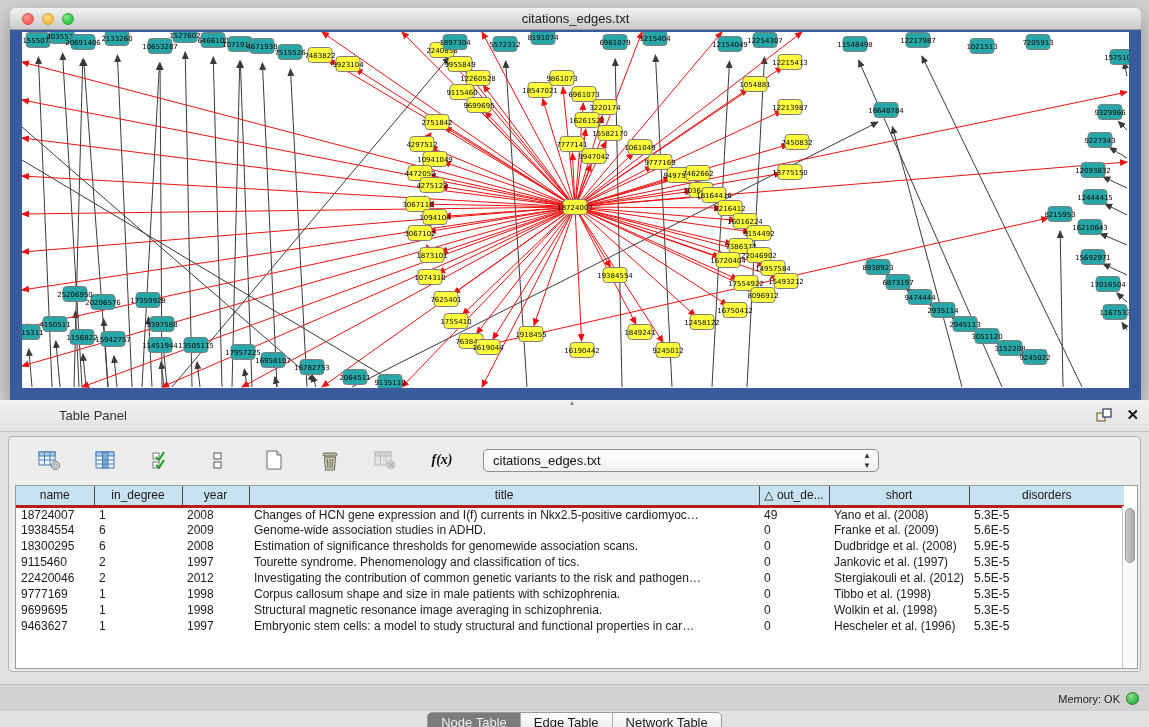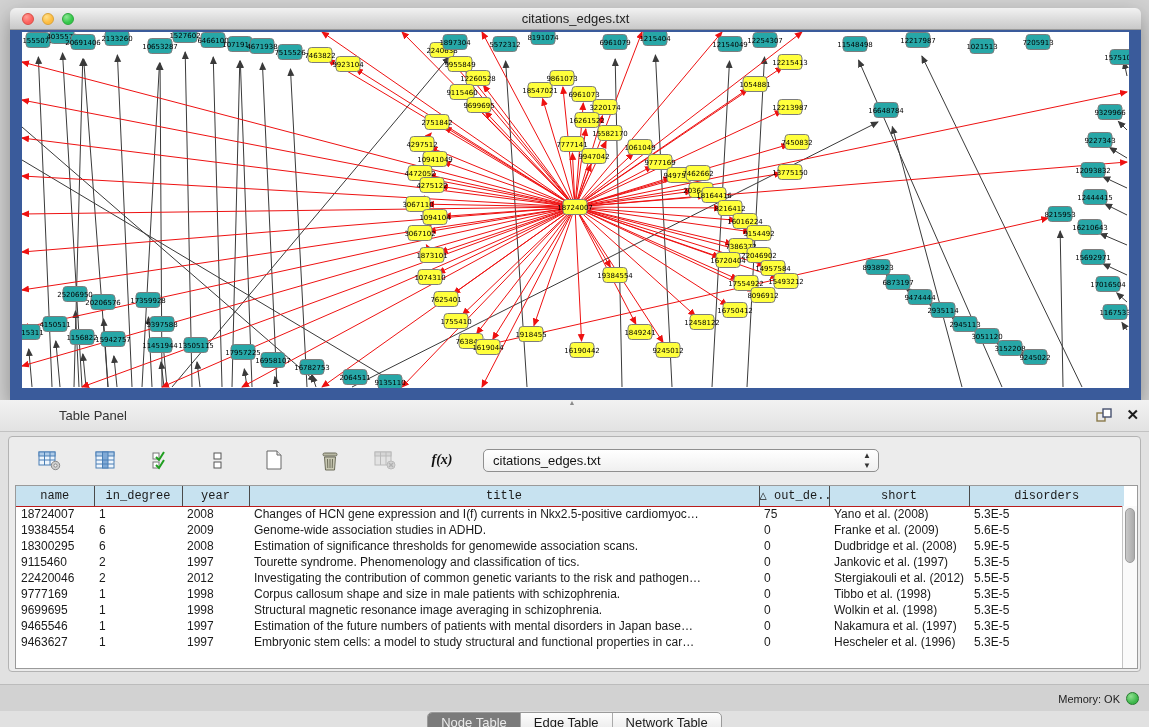--- a/index.html
+++ b/index.html
@@ -41,22 +41,22 @@
   .fx { font-family:"Liberation Serif", serif; font-style:italic; font-weight:bold; font-size:14px; color:#111; }
   .combo { position:relative; width:396px; height:23px; margin-left:14px;
     background:linear-gradient(#ffffff,#f0f0f0); border:1px solid #8f8f8f; border-radius:5px;
     font-size:13px; color:#111; line-height:21px; padding-left:9px; }
   .combo .arrows { position:absolute; right:7px; top:1px; font-size:8px; color:#333; line-height:10px; text-align:center; }
 
   .grid-wrap { position:absolute; left:6px; top:48px; width:1123px; height:184px;
     background:#fff; border:1px solid #9a9a9a; }
   table.grid { border-collapse:collapse; table-layout:fixed; width:1108px; font-size:12px; color:#1a1a1a; }
   table.grid th { height:20px; background:#c7e2f0; font-weight:normal; text-align:center;
-    border-right:1px solid #4a4a4a; border-bottom:1px solid #b91c1c;
-    overflow:hidden; white-space:nowrap;font-family:Liberation Mono, monospace; }
+    border-right:1px solid #4a4a4a; border-bottom:3px solid #b91c1c;
+    overflow:hidden; white-space:nowrap; }
   table.grid th:last-child { border-right:none; }
   table.grid td { height:16px; padding:0 0 0 5px; white-space:nowrap; overflow:hidden;
     text-overflow:ellipsis; }
   .vscroll { position:absolute; right:0; top:20px; bottom:0; width:15px; background:#fafafa;
     border-left:1px solid #c4c4c4; }
   .vthumb { position:absolute; left:2px; top:2px; width:10px; height:55px; border-radius:6px;
     background:linear-gradient(90deg,#c9c9c9,#ababab); border:1px solid #9b9b9b; }
 
   .tabs { position:absolute; left:0; right:0; top:275px; display:flex; justify-content:center; }
   .seg { display:flex; border:1px solid #9a9a9a; border-radius:5px; overflow:hidden; height:21px;
@@ -814,21 +814,21 @@
                 <th>short</th>
                 <th>disorders</th>
               </tr>
             </thead>
           <tbody id="grid-body">
               <tr>
                 <td>18724007</td>
                 <td>1</td>
                 <td>2008</td>
                 <td>Changes of HCN gene expression and I(f) currents in Nkx2.5-positive cardiomyoc…</td>
-                <td>75</td>
+                <td>49</td>
                 <td>Yano et al. (2008)</td>
                 <td>5.3E-5</td>
               </tr>
               <tr>
                 <td>19384554</td>
                 <td>6</td>
                 <td>2009</td>
                 <td>Genome-wide association studies in ADHD.</td>
                 <td>0</td>
                 <td>Franke et al. (2009)</td>
@@ -873,29 +873,20 @@
               <tr>
                 <td>9699695</td>
                 <td>1</td>
                 <td>1998</td>
                 <td>Structural magnetic resonance image averaging in schizophrenia.</td>
                 <td>0</td>
                 <td>Wolkin et al. (1998)</td>
                 <td>5.3E-5</td>
               </tr>
               <tr>
-                <td>9465546</td>
-                <td>1</td>
-                <td>1997</td>
-                <td>Estimation of the future numbers of patients with mental disorders in Japan base…</td>
-                <td>0</td>
-                <td>Nakamura et al. (1997)</td>
-                <td>5.3E-5</td>
-              </tr>
-              <tr>
                 <td>9463627</td>
                 <td>1</td>
                 <td>1997</td>
                 <td>Embryonic stem cells: a model to study structural and functional properties in car…</td>
                 <td>0</td>
                 <td>Hescheler et al. (1996)</td>
                 <td>5.3E-5</td>
               </tr>
             </tbody>
         </table>

